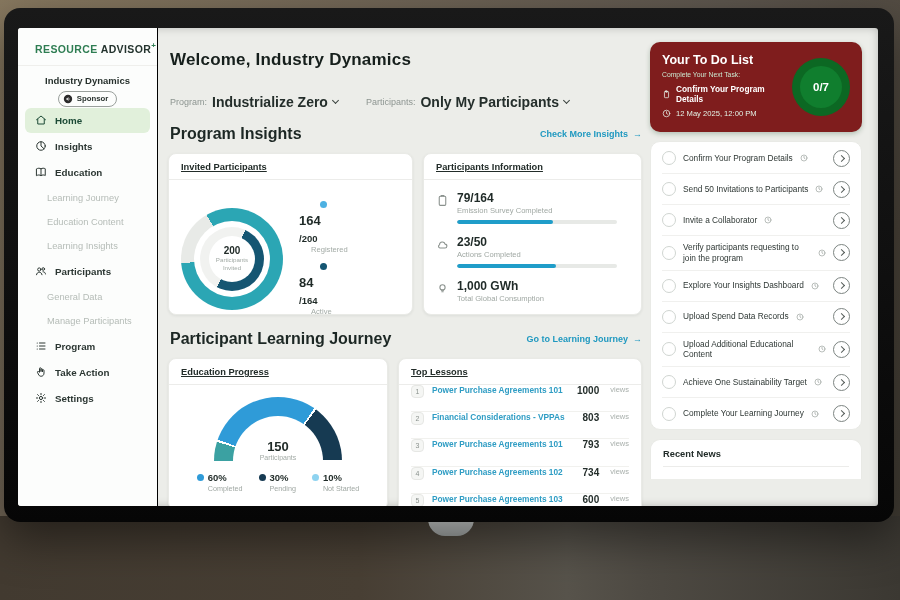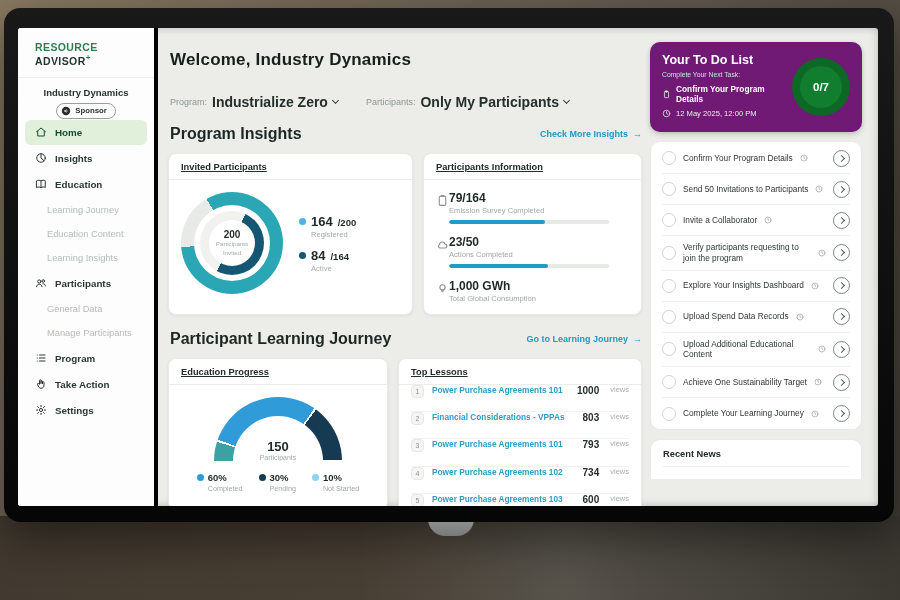--- a/index.html
+++ b/index.html
@@ -9,21 +9,21 @@
   .desk { position:absolute; left:0; right:0; top:516px; bottom:0;
     background:linear-gradient(90deg,#423a30 0%,#483f34 40%,#57534b 63%,#4e4a43 72%,#3b3832 100%); }
   .stand { position:absolute; left:428px; top:519px; width:46px; height:17px;
     border-radius:0 0 23px 23px; background:linear-gradient(180deg,#e6e9e8,#9fa3a2); }
   .monitor { position:absolute; left:4px; top:8px; width:890px; height:514px; border-radius:16px;
     background:linear-gradient(180deg,#191919,#060606); box-shadow:0 18px 45px rgba(0,0,0,.45); }
   .screen { position:absolute; left:14px; top:20px; width:860px; height:478px; background:#ecede9;
     border-radius:3px; overflow:hidden; box-shadow:inset 0 0 8px rgba(0,0,0,.22); }
 
   
-  .sidebar { position:absolute; left:0; top:0; width:140px; height:100%; background:#fcfdfc; border-right:4px solid #000000; }
+  .sidebar { position:absolute; left:0; top:0; width:140px; height:100%; background:#fcfdfc; border-right:1px solid #000000; }
   .logo { padding:13px 0 10px 17px; font-size:10.5px; font-weight:bold; letter-spacing:.4px; border-bottom:1px solid #efefec; }
   .logo .g { color:#2e7d52; } .logo .d { color:#24342e; } .logo .p { color:#2e7d52; font-size:8px; vertical-align:super; }
   .org { text-align:center; margin-top:9px; font-size:9.5px; font-weight:bold; color:#27312d; }
   .sponsor { display:flex; align-items:center; gap:4px; width:max-content; margin:5px auto 0;
     border:1px solid #9aa09c; border-radius:10px; padding:2px 8px 2px 4px; font-size:7.8px; font-weight:bold; color:#2a332f; }
   .nav { }
   .nav-item { display:flex; align-items:center; gap:8px; height:25px; margin:1px 7px; padding-left:10px;
     font-size:9.8px; font-weight:bold; color:#2c3733; border-radius:6px; cursor:pointer; }
   .nav-item.active { background:#e1f0db; color:#1c4a36; }
   .nav-item svg { width:12px; height:12px; flex:none; }
@@ -49,30 +49,30 @@
   .inv-body { display:flex; align-items:center; gap:16px; padding:12px 12px; }
   .dn { position:relative; width:102px; height:102px; flex:none; }
   .dn > div { position:absolute; border-radius:50%; }
   .dn .r1 { inset:0; }
   .dn .h1 { inset:13px; background:#fff; }
   .dn .r2 { inset:19px; }
   .dn .h2 { inset:28px; background:#fff; display:flex; flex-direction:column; align-items:center; justify-content:center; text-align:center; }
   .dn-val { font-size:10px; font-weight:bold; color:#222c29; }
   .dn-lab { font-size:6.2px; color:#a3aba6; line-height:1.3; width:40px; }
   .leg-item { margin:9px 0; }
-  .leg-top { display:flex; align-items:baseline; gap:5px; }
+  .leg-top { display:flex; align-items:baseline; gap:5px;flex-direction:column; }
   .dot { width:7px; height:7px; border-radius:50%; flex:none; align-self:center; }
   .leg-num { font-size:13px; font-weight:bold; color:#1f2a27; }
   .leg-den { font-size:9.5px; font-weight:bold; color:#1f2a27; }
   .leg-lab { font-size:7.6px; color:#a3aba6; margin-left:12px; margin-top:1px; }
 
   
   .c-info { flex:1; height:162px; }
   .info-body { padding:11px 12px 0; }
-  .stat { display:flex; gap:0; margin-bottom:11px; }
+  .stat { display:flex; gap:8px; margin-bottom:11px; }
   .stat svg { width:13px; height:13px; flex:none; margin-top:3px; color:#8a918d; }
   .stat-val { font-size:12px; font-weight:bold; color:#1f2a27; }
   .stat-lab { font-size:7.6px; color:#a0a8a3; margin-top:1px; }
   .bar { margin-top:5px; width:160px; height:4px; border-radius:2px; background:#e7e9e6; overflow:hidden; }
   .bar i { display:block; height:100%; border-radius:2px; background:#1f9dc9; }
 
   
   .c-edu { flex:0 0 220px; height:152px; }
   .gauge { position:relative; width:128px; height:64px; margin:12px auto 0; overflow:hidden; }
   .gauge .arc { position:absolute; left:0; top:0; width:128px; height:128px; border-radius:50%; }
@@ -90,21 +90,21 @@
   .lesson { display:flex; align-items:flex-start; gap:8px; height:27.2px; margin:0 12px; border-bottom:1px solid #f1f1ee; }
   .lesson:last-child { border-bottom:none; }
   .rank { width:13px; height:13px; flex:none; border-radius:4px; background:#f5f6f4; border:1px solid #e6e7e4;
     font-size:7px; color:#8a918d; display:flex; align-items:center; justify-content:center; }
   .l-title { flex:1; font-size:8.3px; font-weight:bold; color:#2f9dc4; cursor:pointer; }
   .l-views { font-size:10px; font-weight:bold; color:#242e2b; }
   .l-sfx { font-size:7.5px; color:#a8afab; margin-left:3px; }
 
   
   .rpanel { position:absolute; left:632px; top:0; width:212px; }
-  .todo { margin-top:14px; height:90px; border-radius:10px; background:#701a75; padding:11px 12px;
+  .todo { margin-top:14px; height:90px; border-radius:10px; background:#7f1d1d; padding:11px 12px;
     display:flex; justify-content:space-between; box-shadow:0 2px 5px rgba(10,60,25,.25); }
   .todo-title { font-size:12.5px; font-weight:bold; color:#fff; }
   .todo-sub { font-size:6.8px; color:#c9e7cf; margin:4px 0 6px; }
   .todo-line { display:flex; align-items:center; gap:5px; color:#fff; font-size:8.3px; font-weight:bold; }
   .todo-date { display:flex; align-items:center; gap:5px; margin-top:5px; font-size:7.6px; color:#e2f2e5; }
   .todo-line svg, .todo-date svg { width:9px; height:9px; flex:none; color:#eaf6ec; }
   .ring { width:58px; height:58px; border-radius:50%; background:#0c6823; align-self:center; flex:none;
     display:flex; align-items:center; justify-content:center; }
   .ring-in { width:42px; height:42px; border-radius:50%; background:#107e2e; display:flex; align-items:center; justify-content:center; }
   .ring-in span { font-size:11.5px; font-weight:bold; color:#fff; }

